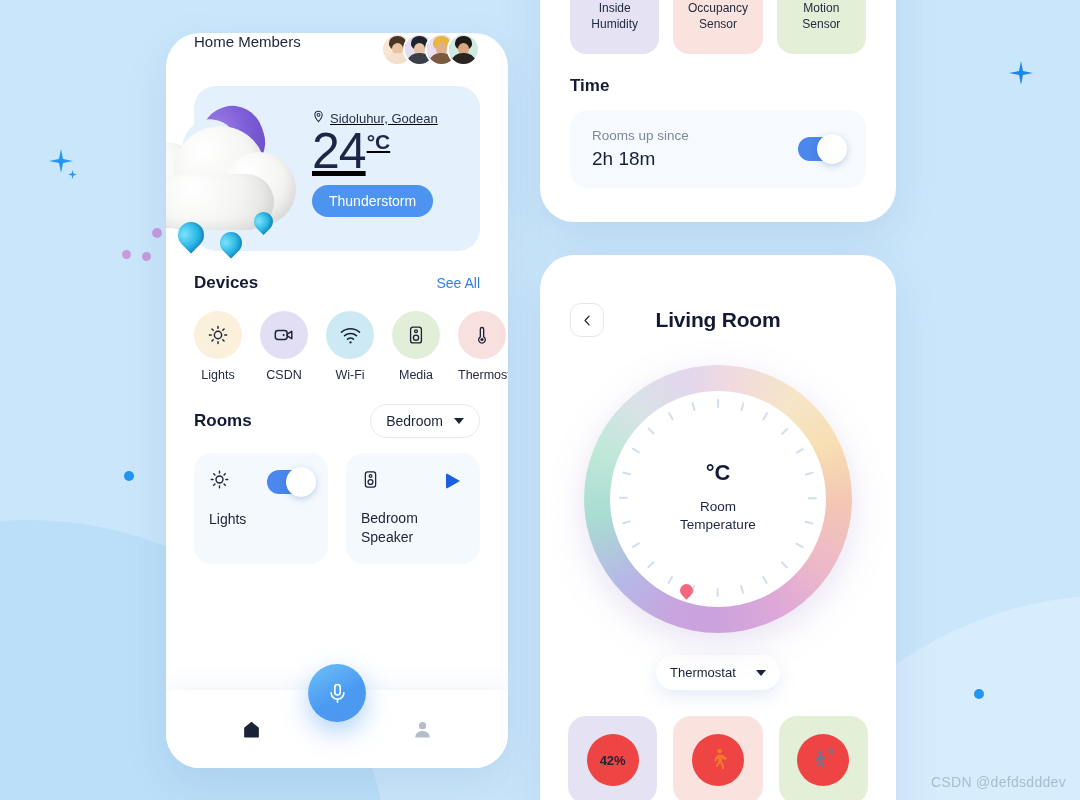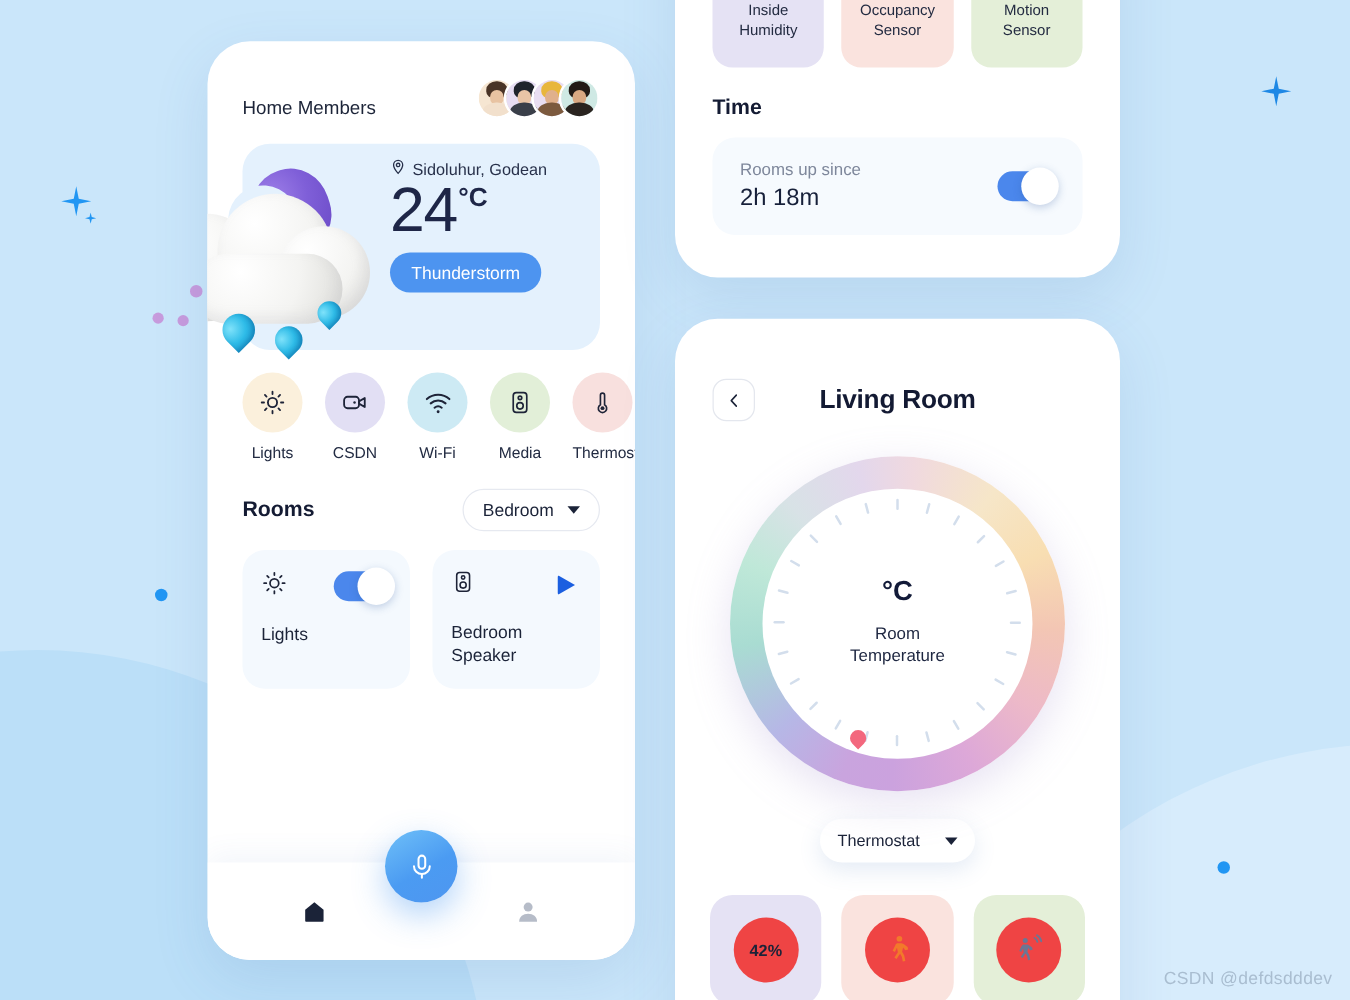--- a/index.html
+++ b/index.html
@@ -45,22 +45,21 @@
   }
   .home-title { font-size: 23px; font-weight: 600; color: #131A33; letter-spacing: -.2px; }
   .plus-btn {
     width: 36px; height: 36px; border-radius: 11px;
     border: 1px solid #E4E7EE; background: #fff;
     display: flex; align-items: center; justify-content: center;
     color: #2B3348; font-size: 20px; font-weight: 300; line-height: 1;
   }
 
   .members-row {
-    display: flex; align-items: flex-end; justify-content: space-between;
-    margin-top: 29px;
+    display: flex; align-items: flex-start; justify-content: space-between;
   }
   .members-label { font-size: 15px; font-weight: 500; color: #1C2438; }
   .avatars { display: flex; }
   .avatar {
     width: 33px; height: 33px; border-radius: 50%;
     border: 2px solid #fff; margin-left: -11px;
     overflow: hidden; position: relative;
   }
   .avatar:first-child { margin-left: 0; }
   .av-face { position: absolute; inset: 0; }
@@ -75,21 +74,21 @@
   .av-skin {
     position: absolute; left: 30%; top: 26%; width: 40%; height: 42%;
     border-radius: 48%;
   }
 
   
   .weather {
     position: relative; margin-top: 20px;
     background: #E4F1FD; border-radius: 22px; height: 165px;
   }
-  .weather-info { position: absolute; left: 118px; top: 12px; }
+  .weather-info { position: absolute; left: 118px; top: 24px; text-decoration: underline; }
   .loc { display: flex; align-items: center; gap: 5px; font-size: 13px; color: #27304A; font-weight: 500; }
   .temp { margin-top: 2px; display: flex; align-items: flex-start; color: #1E2647; }
   .temp-num { font-size: 50px; font-weight: 500; line-height: .95; letter-spacing: -1px; }
   .temp-unit { font-size: 21px; font-weight: 600; margin-top: 2px; margin-left: 1px; }
   .cond-pill {
     margin-top: 9px; display: inline-block;
     background: #4D94F0; color: #fff;
     font-size: 14px; font-weight: 500;
     padding: 8px 17px; border-radius: 18px;
   }
@@ -370,20 +369,24 @@
           <span>Sidoluhur, Godean</span>
         </div>
         <div class="temp">
           <span class="temp-num">24</span>
           <span class="temp-unit">°C</span>
         </div>
         <div class="cond-pill">Thunderstorm</div>
       </div>
     </div>
 
+    <div class="sec-head">
+      <div class="sec-title">Devices</div>
+      <div class="see-all">See All</div>
+    </div>
 
     <div class="devices">
       <div class="dev">
         <div class="dev-ic" style="background:#FBF0DC">
           <svg width="22" height="22" viewBox="0 0 24 24" fill="none" stroke="#1E2438" stroke-width="1.6" stroke-linecap="round">
               <circle cx="12" cy="12" r="4"></circle>
               <path d="M12 2.6v2M12 19.4v2M2.6 12h2M19.4 12h2M5.4 5.4l1.4 1.4M17.2 17.2l1.4 1.4M18.6 5.4l-1.4 1.4M6.8 17.2l-1.4 1.4"></path>
             </svg>
         </div>
         <div class="dev-lb">Lights</div>

